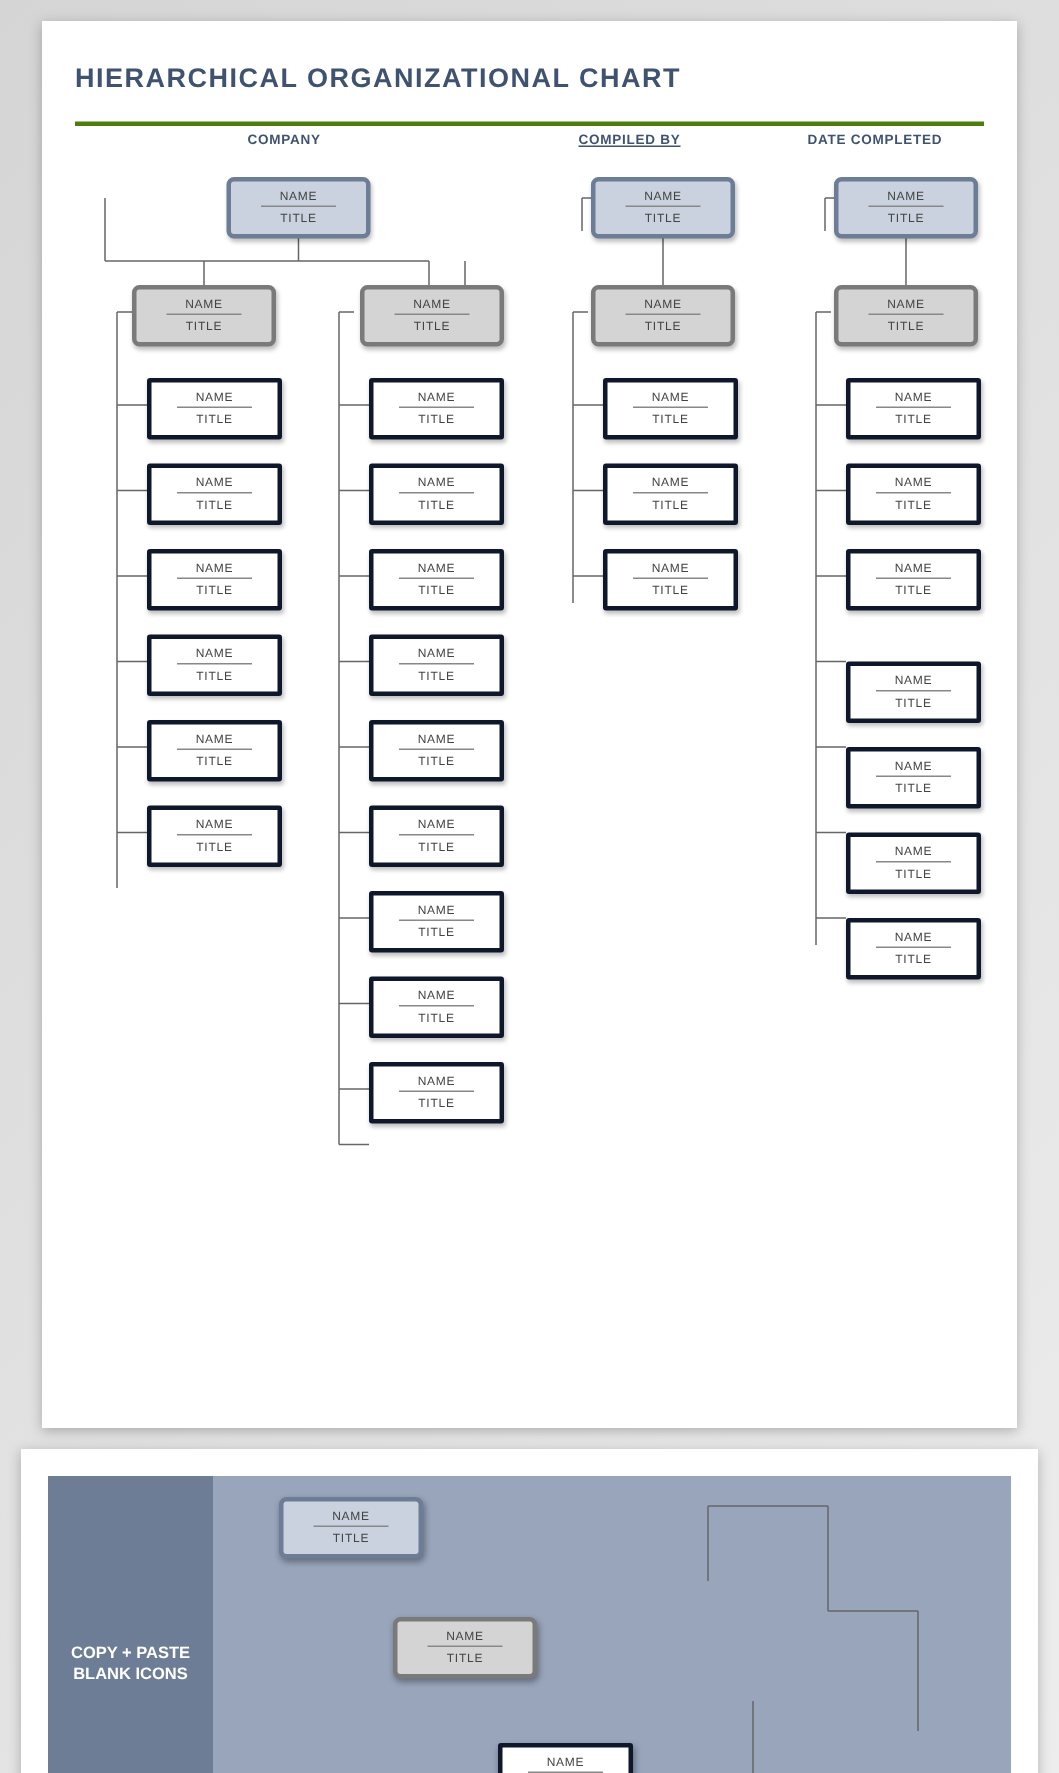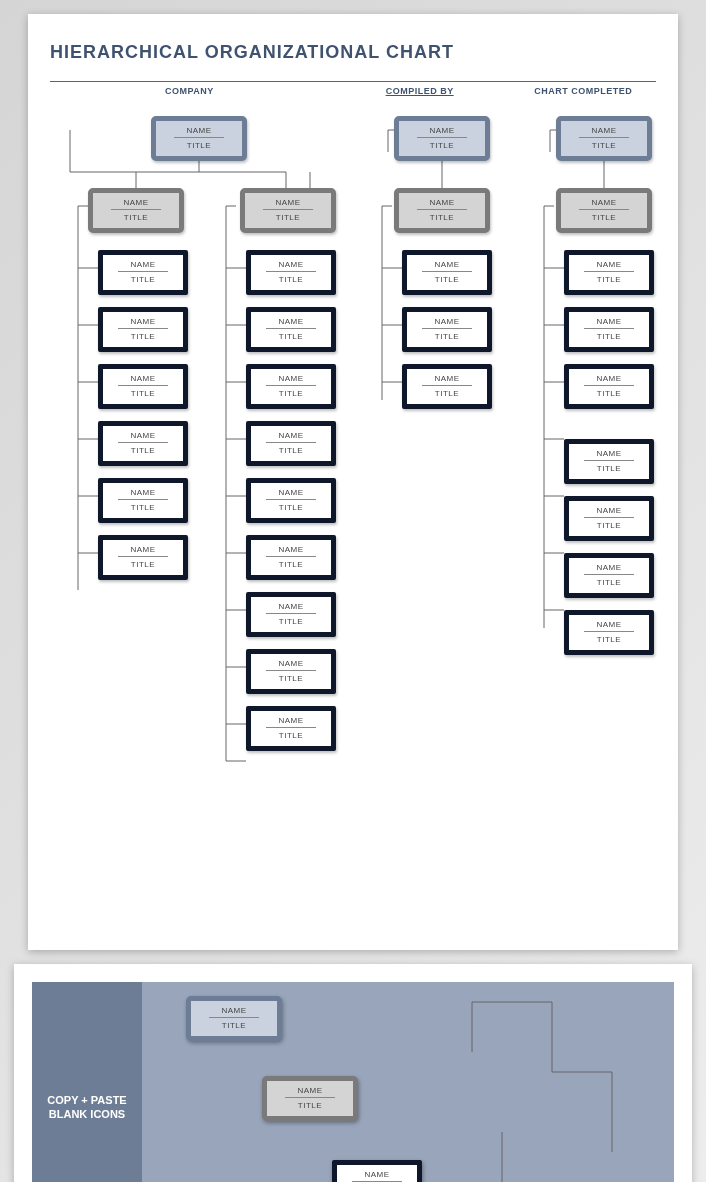--- a/index.html
+++ b/index.html
@@ -7,35 +7,35 @@
   .page {
     background: #fff; width: 650px; margin: 0 auto 14px auto;
     box-shadow: 0 2px 8px rgba(0,0,0,0.25);
     padding: 28px 22px 40px 22px;
     position: relative;
   }
   h1.maintitle {
     color: #3f5370; font-weight: 700; letter-spacing: 1px; font-size: 18px;
   }
   .header-row {
-    display: flex; margin-top: 18px; border-top: 1px solid #4d7c0f;
+    display: flex; margin-top: 18px; border-top: 3px solid #4d7c0f;
     padding-top: 4px;
   }
   .header-row div {
     font-size: 9px; color: #3f5370; font-weight: 700; letter-spacing: .5px;
     text-align: center;
   }
   .hdr-company  { flex: 0 0 46%; }
   .hdr-compiled { flex: 0 0 30%; text-decoration: underline; }
   .hdr-date     { flex: 0 0 24%; }
 
   .chart { position: relative; height: 800px; margin-top: 14px; }
   .box {
     position: absolute; width: 96px; padding: 5px 4px 6px 4px;
-    text-align: center; background: #fff; border: 5px solid #0f172a;
+    text-align: center; background: #fff; border: 3px solid #0f172a;
     box-shadow: 1px 2px 3px rgba(0,0,0,0.25); border-radius: 2px;
   }
   .box.top  { background: #c9d2de; border-color: #6d7d95; border-radius: 5px; }
   .box.mgr  { background: #d4d4d4; border-color: #7a7a7a; border-radius: 5px; }
   .box .nm { font-size: 8px; color: #444; letter-spacing: .5px; }
   .box .ti { font-size: 8px; color: #444; letter-spacing: .5px; }
   .box .sep { height: 1px; background: #888; width: 50px; margin: 2px auto 3px auto; }
   .box.small { width: 90px; }
 
   svg.lines { position: absolute; top: 0; left: 0; pointer-events: none; }
@@ -63,21 +63,21 @@
 </style>
 </head>
 <body>
 
 <div class="page">
   <h1 class="maintitle">HIERARCHICAL ORGANIZATIONAL CHART</h1>
 
   <div class="header-row">
     <div class="hdr-company">COMPANY</div>
     <div class="hdr-compiled">COMPILED BY</div>
-    <div class="hdr-date">CHART COMPLETED</div>
+    <div class="hdr-date">DATE COMPLETED</div>
   </div>
 
   <div class="chart">
 
     <svg class="lines" width="640" height="800">
 
       <line x1="149" y1="42" x2="149" y2="62"></line>
       <line x1="86" y1="62" x2="236" y2="62"></line>
       <line x1="86" y1="62" x2="86" y2="78"></line>
       <line x1="236" y1="62" x2="236" y2="78"></line>

